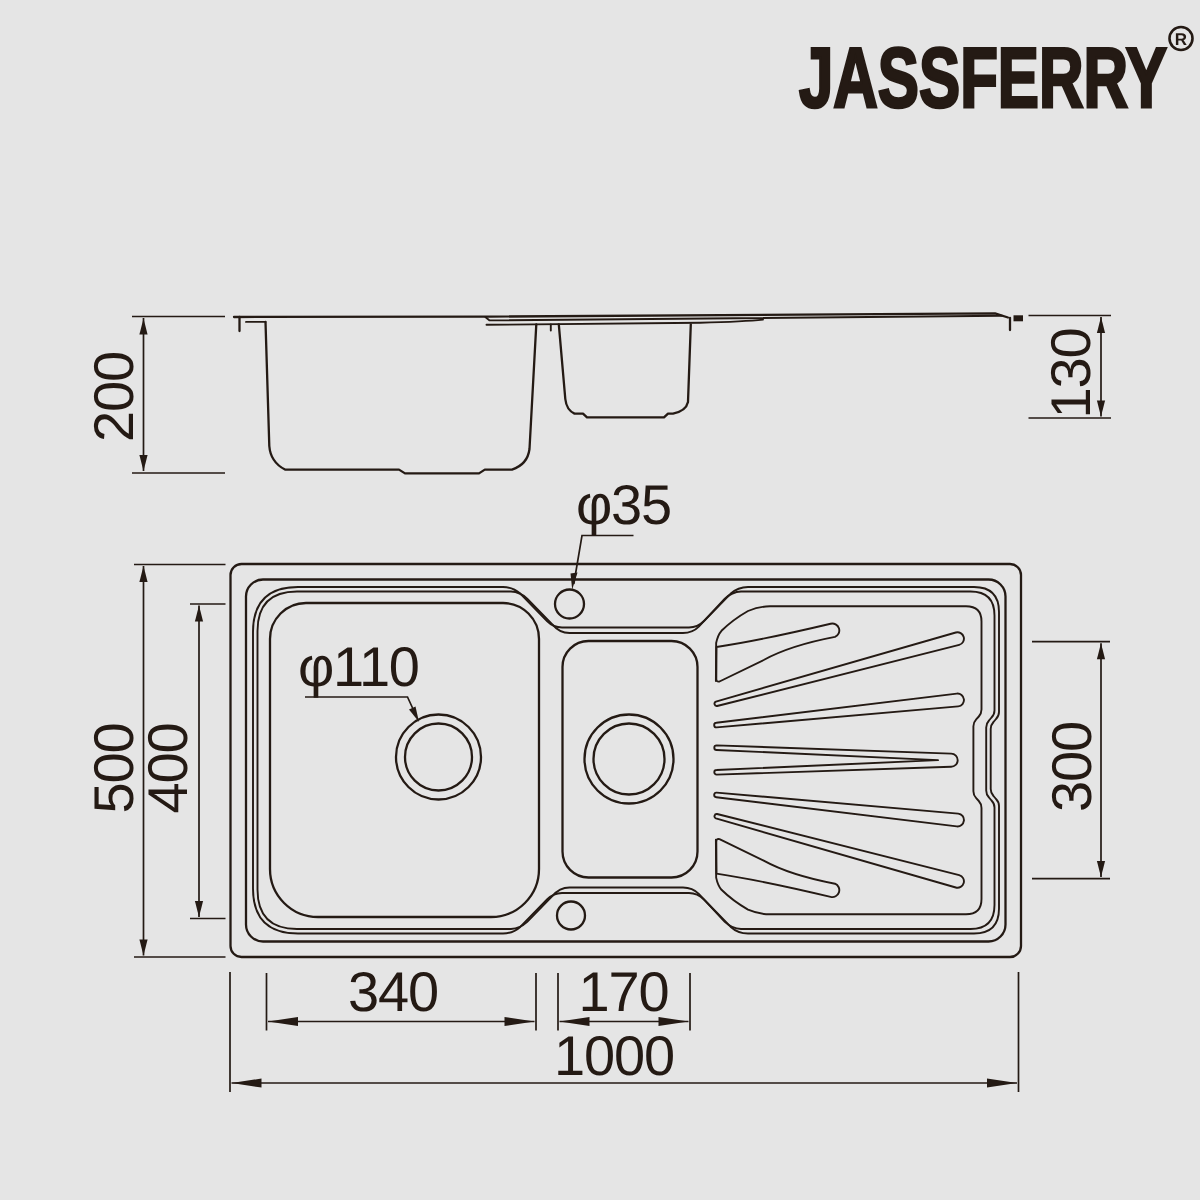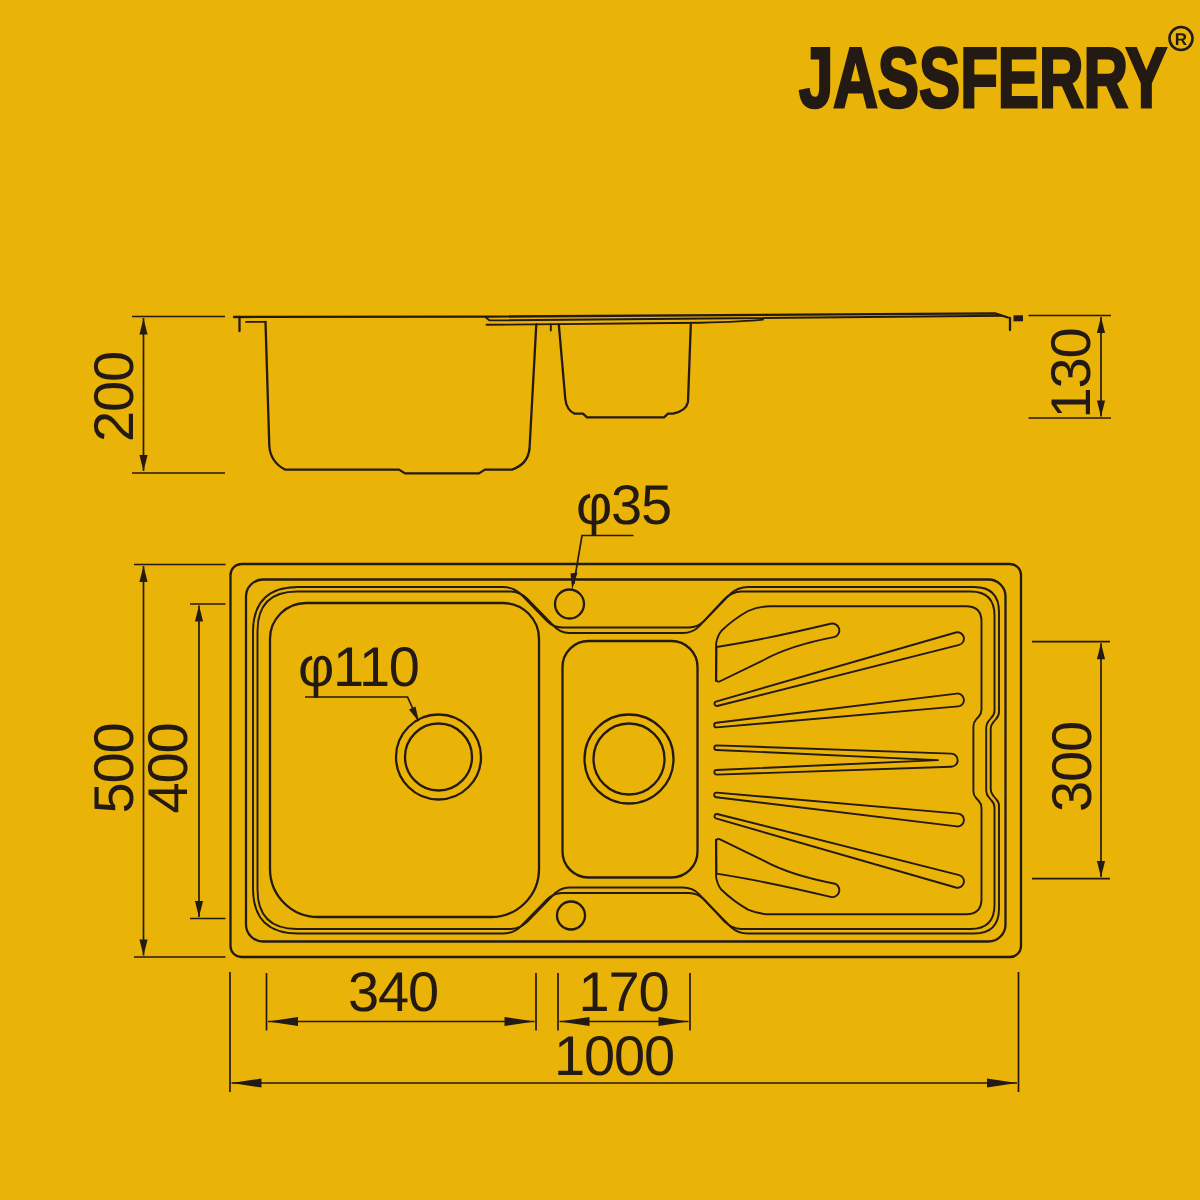--- a/index.html
+++ b/index.html
@@ -1,16 +1,16 @@
 <!DOCTYPE html>
 <html><head>
 <meta charset="utf-8">
 <style>
   html,body{margin:0;padding:0;background:#ffffff;}
-  .page{width:1200px;height:1200px;position:relative;background:#eab308;overflow:hidden;}
+  .page{width:1200px;height:1200px;position:relative;background:#e5e5e5;overflow:hidden;}
   svg{position:absolute;left:0;top:0;}
   text{font-family:"Liberation Sans",sans-serif;fill:#241a14;text-rendering:geometricPrecision;}
   .dim{font-size:56px;letter-spacing:-1.2px;}
   .ln{stroke:#241a14;fill:none;stroke-width:2.3;stroke-linecap:round;stroke-linejoin:round;}
   .tn{stroke:#241a14;fill:none;stroke-width:1.9;stroke-linecap:round;stroke-linejoin:round;}
   .dl{stroke:#241a14;fill:none;stroke-width:1.7;stroke-linecap:butt;}
   .ar{fill:#241a14;stroke:none;}
 </style>
 </head>
 <body>

